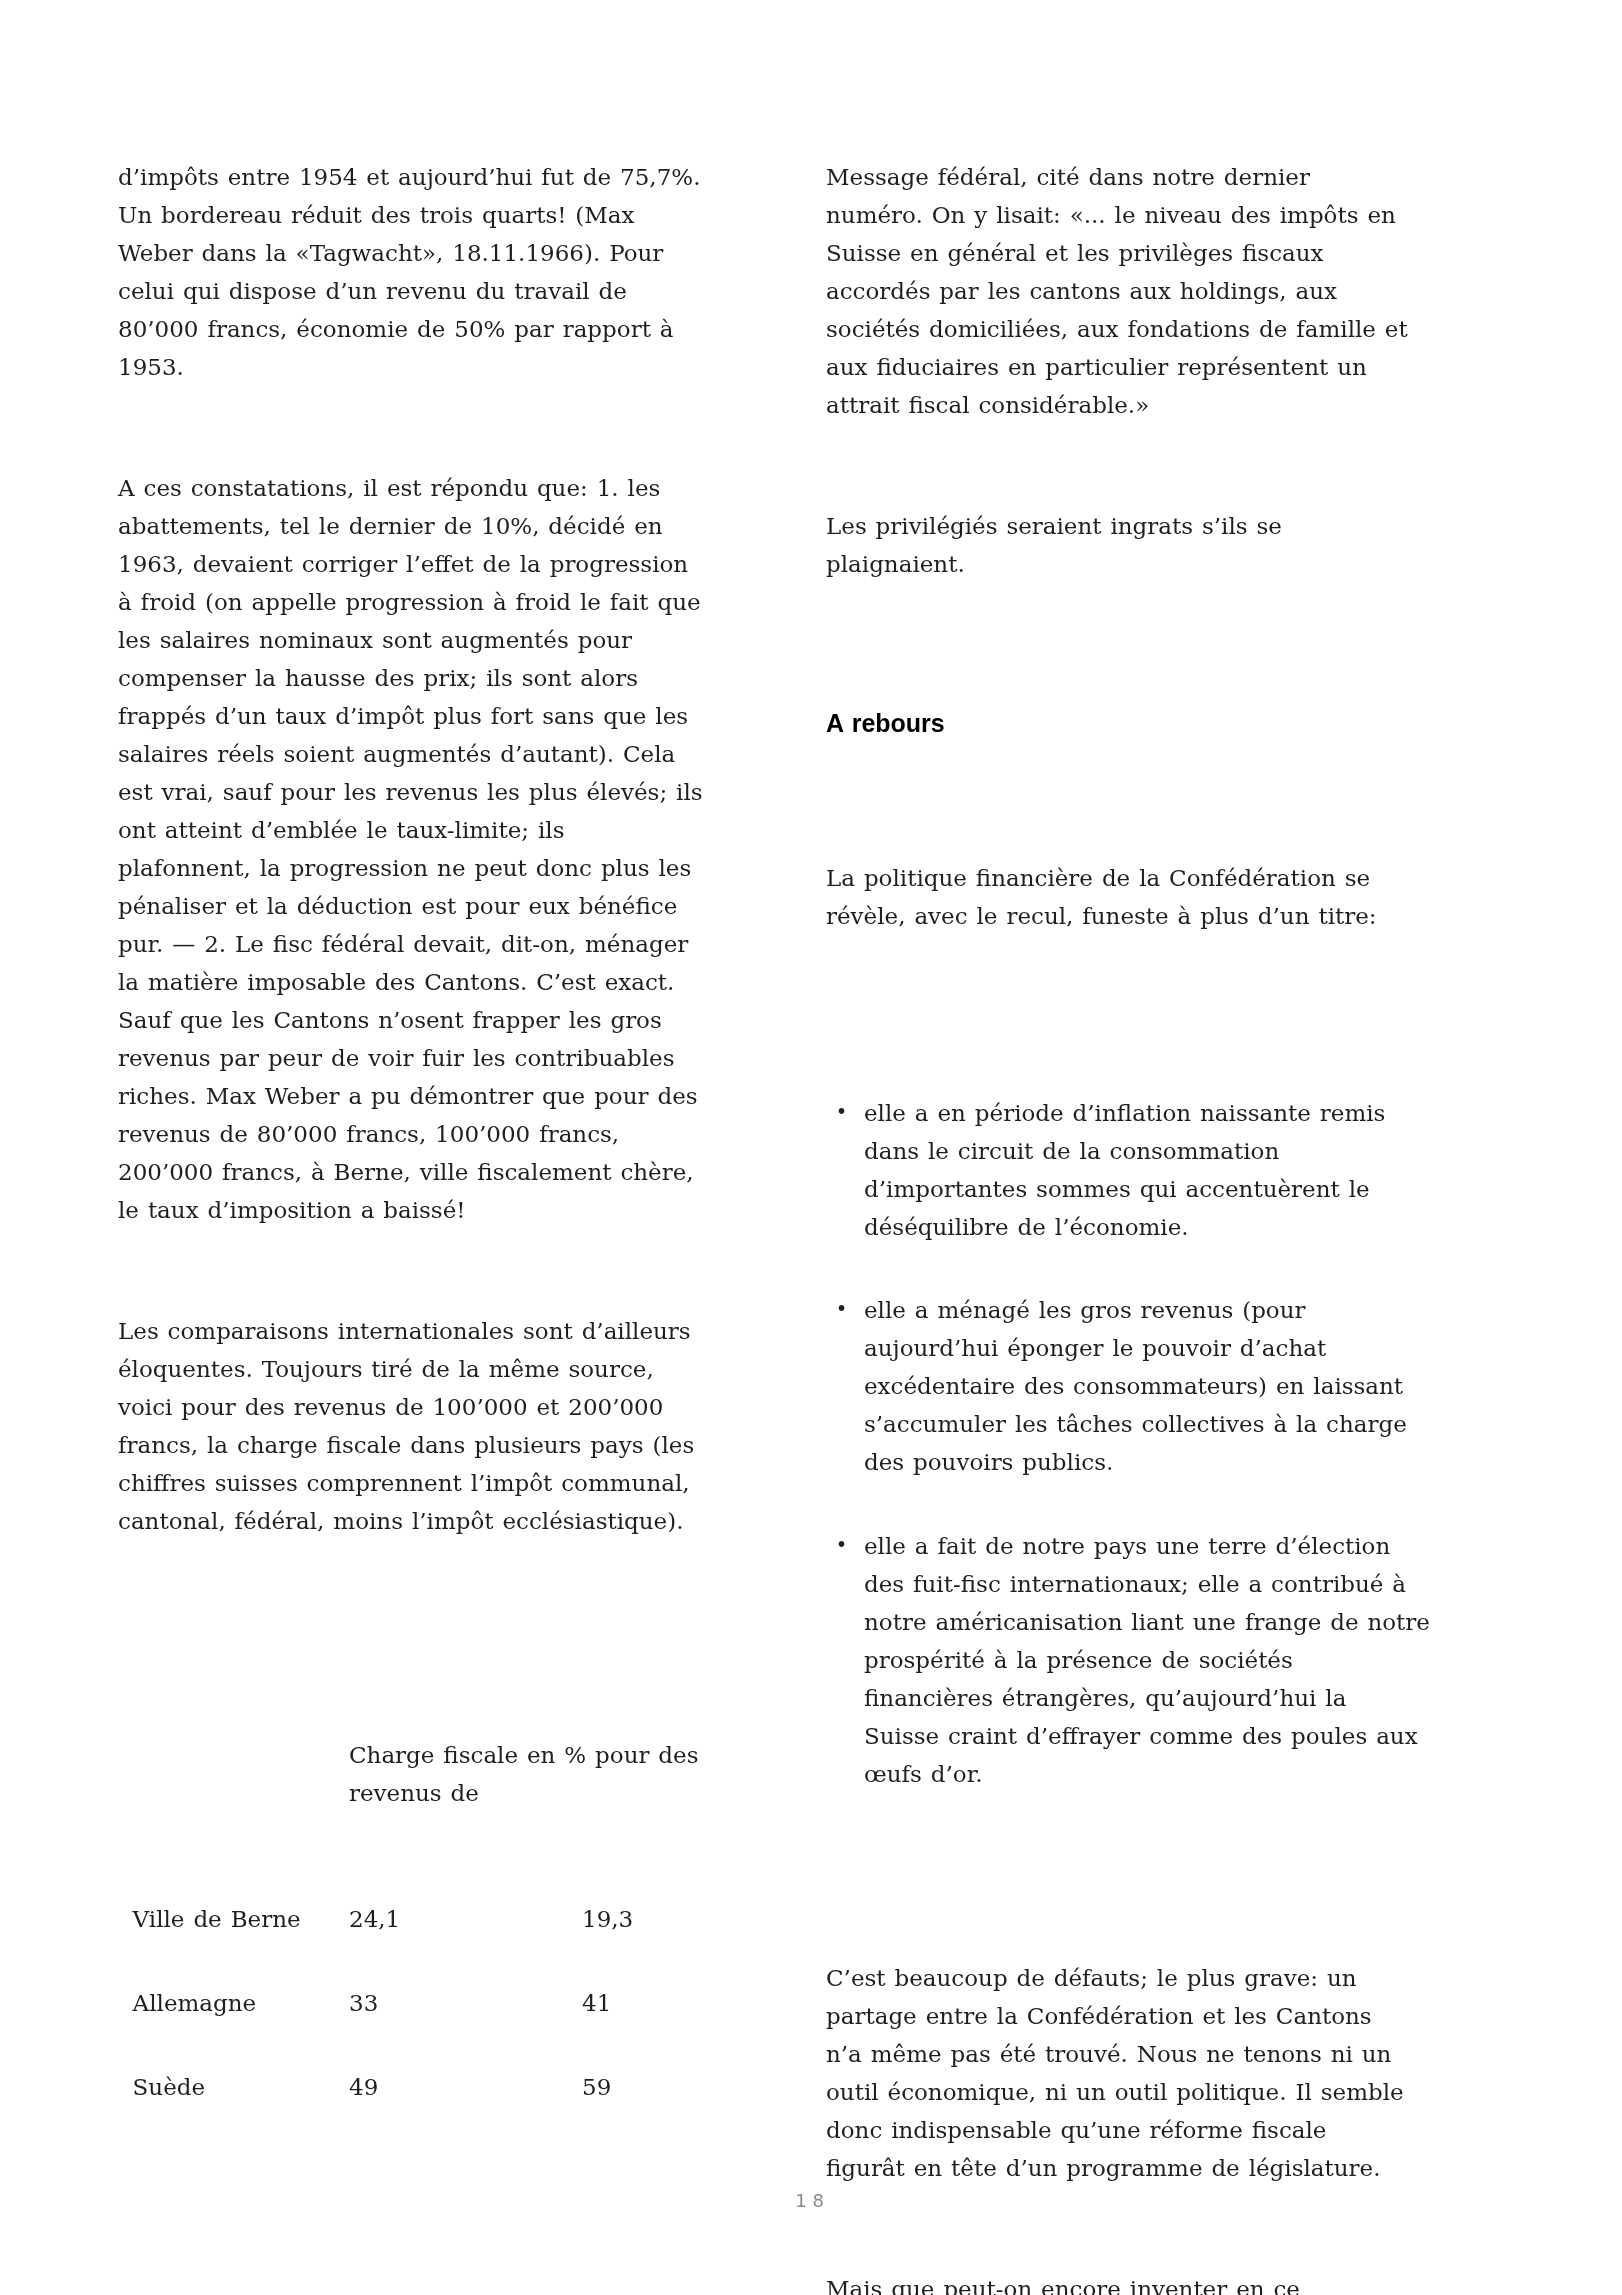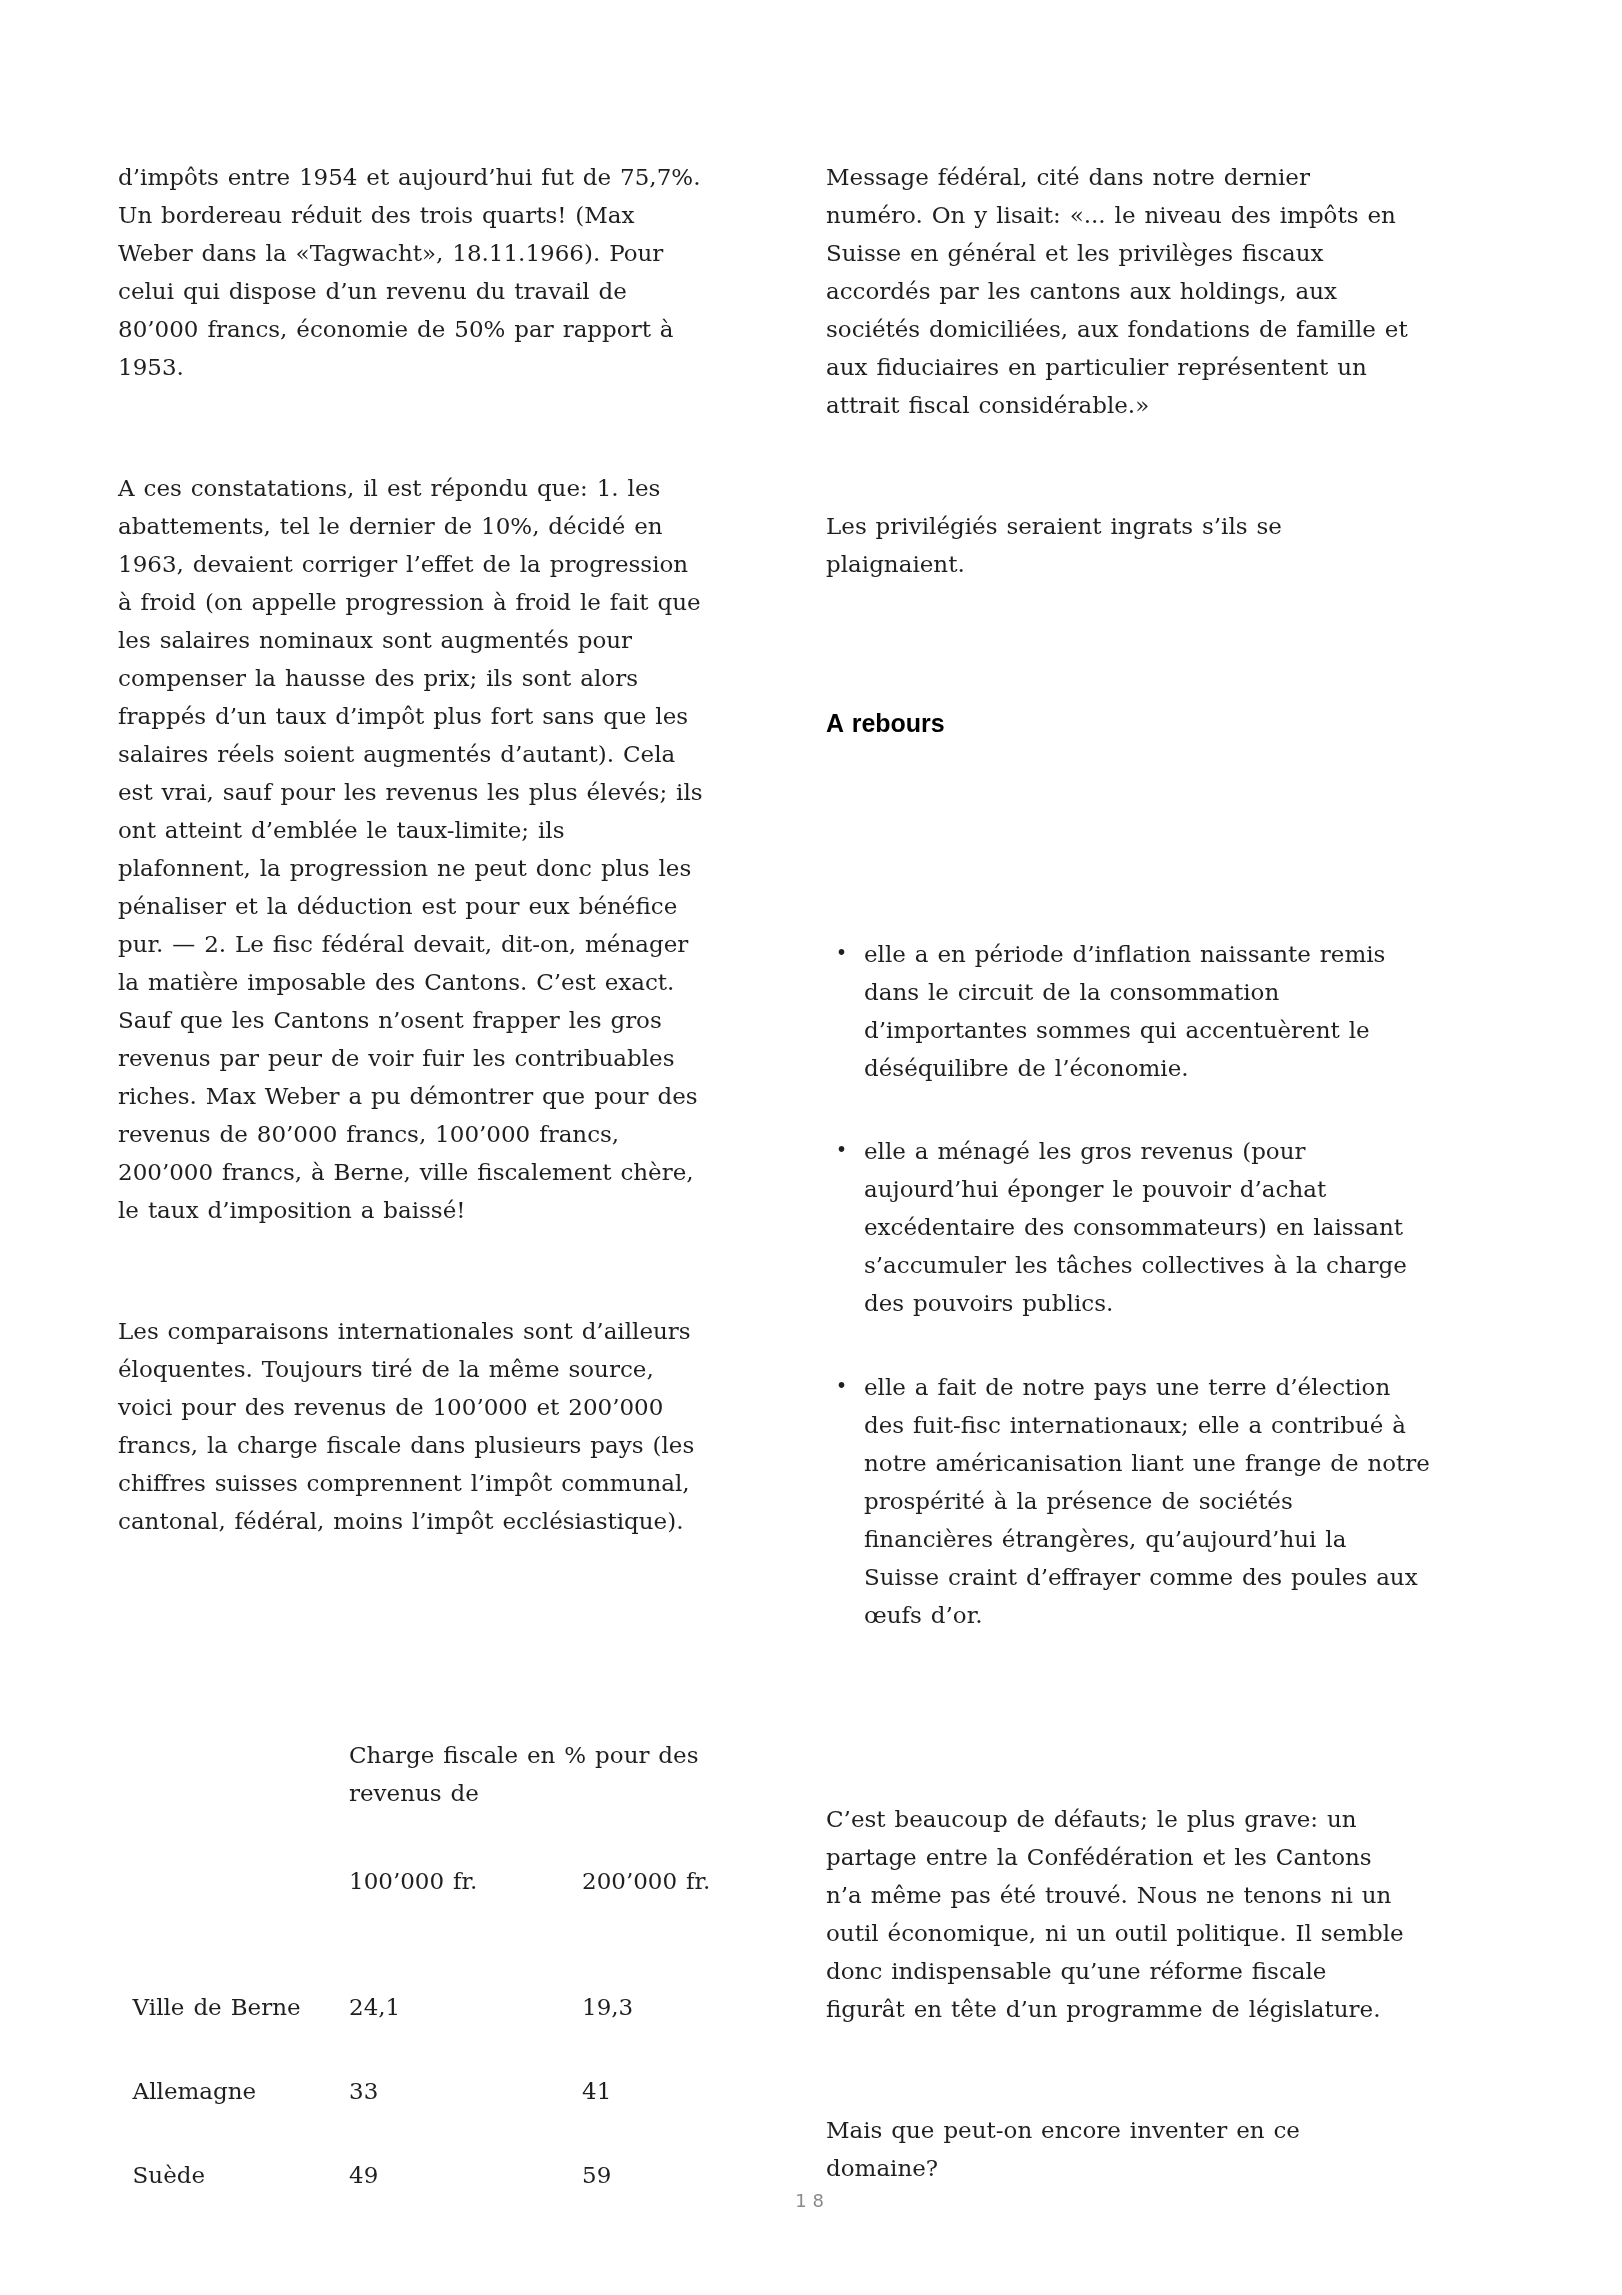--- a/index.html
+++ b/index.html
@@ -129,25 +129,20 @@
     <p class="body">Les comparaisons internationales sont d’ailleurs
 éloquentes. Toujours tiré de la même source,
 voici pour des revenus de 100’000 et 200’000
 francs, la charge fiscale dans plusieurs pays (les
 chiffres suisses comprennent l’impôt communal,
 cantonal, fédéral, moins l’impôt ecclésiastique).</p>
 
     <div class="tax-table">
       <div class="t-header">Charge fiscale en % pour des
 revenus de</div>
-      <div class="t-colheads">
-        <span class="spacer"></span>
-        <span>100’000 fr.</span>
-        <span>200’000 fr.</span>
-      </div>
       <div class="t-rows">
         <div class="t-row">
           <span class="lab">Ville de Berne</span>
           <span class="v1">24,1</span>
           <span class="v2">19,3</span>
         </div>
         <div class="t-row">
           <span class="lab">Allemagne</span>
           <span class="v1">33</span>
           <span class="v2">41</span>
@@ -170,20 +165,22 @@
 Suisse en général et les privilèges fiscaux
 accordés par les cantons aux holdings, aux
 sociétés domiciliées, aux fondations de famille et
 aux fiduciaires en particulier représentent un
 attrait fiscal considérable.»</p>
     <p class="body">Les privilégiés seraient ingrats s’ils se
 plaignaient.</p>
 
     <h2 class="sec-heading">A rebours</h2>
 
+    <p class="body">La politique financière de la Confédération se
+révèle, avec le recul, funeste à plus d’un titre:</p>
 
     <ul class="bullets">
       <li>elle a en période d’inflation naissante remis
 dans le circuit de la consommation
 d’importantes sommes qui accentuèrent le
 déséquilibre de l’économie.</li>
       <li>elle a ménagé les gros revenus (pour
 aujourd’hui éponger le pouvoir d’achat
 excédentaire des consommateurs) en laissant
 s’accumuler les tâches collectives à la charge

